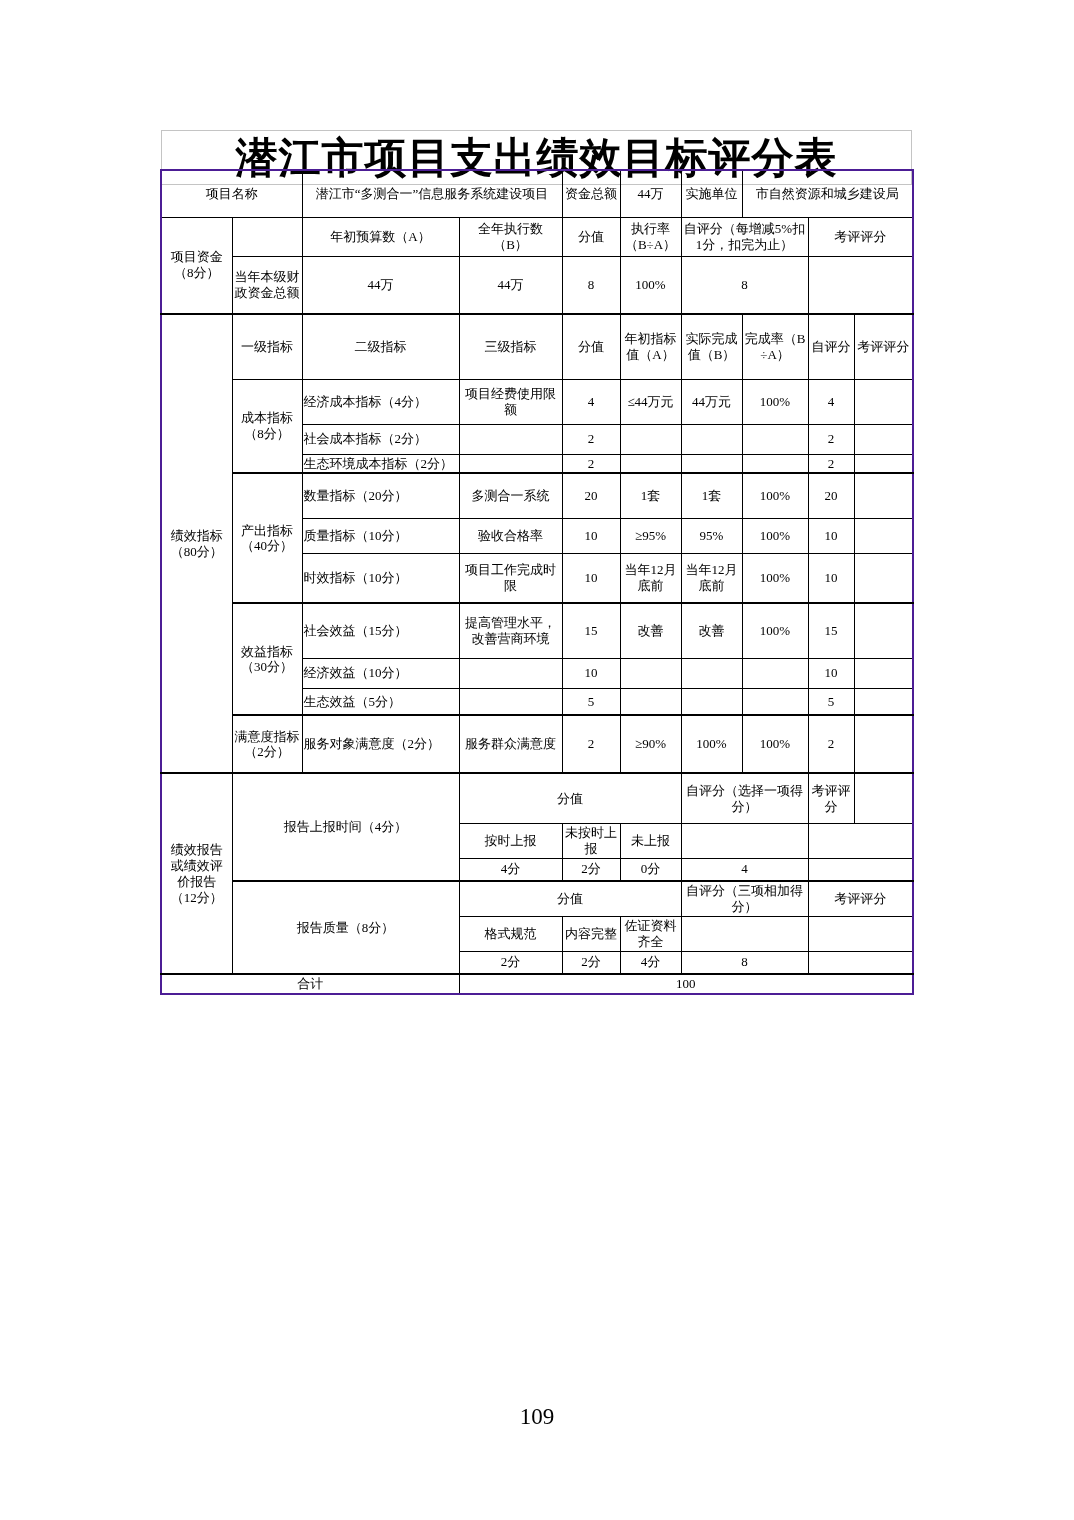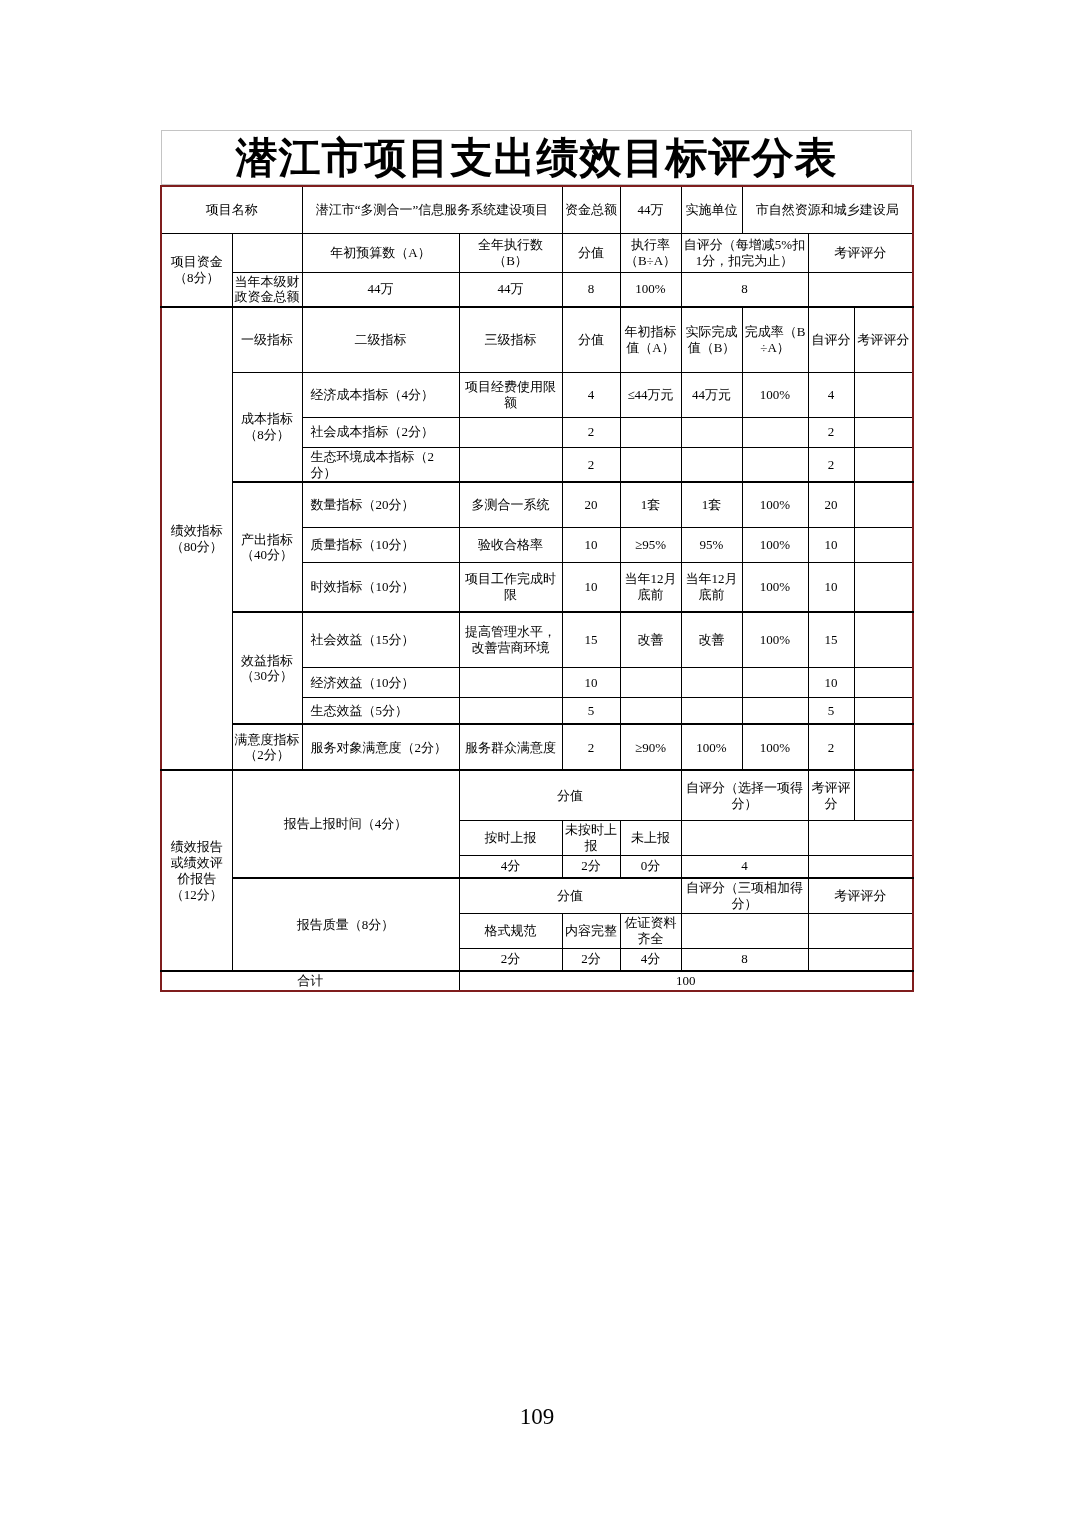--- a/index.html
+++ b/index.html
@@ -7,31 +7,31 @@
     width:1074px;height:1520px;position:relative;background:#ffffff;
     font-family:"Liberation Serif","DejaVu Serif",serif;color:#000;
   }
   .title-box{
     position:absolute;left:161px;top:130px;width:749px;height:53px;
     border:1px solid #c4c4c4;display:flex;align-items:center;justify-content:center;
     font-family:"DejaVu Sans","Liberation Sans",sans-serif;
     font-weight:bold;font-size:42px;letter-spacing:1px;white-space:nowrap;
   }
   table.score{
-    position:absolute;left:160px;top:185px;width:752px;
+    position:absolute;left:160px;top:169px;width:752px;
     border-collapse:collapse;table-layout:fixed;
-    border:2px solid #7f1d1d;
+    border:2px solid #4c1d95;
   }
   table.score td{
     border:1px solid #000;
     font-size:13px;line-height:1.22;
     text-align:center;vertical-align:middle;
     padding:1px 2px;overflow:hidden;word-break:break-all;
   }
-  table.score td.left{text-align:left;padding-left:8px;}
+  table.score td.left{text-align:left;padding-left:1px;}
   table.score td.pad{padding:0 7px;}
   tr.bt2 > td{border-top:2px solid #000;}
   .page-number{
     position:absolute;left:0;top:1404px;width:1074px;
     text-align:center;font-size:23px;
   }
 </style>
 </head>
 <body>
 
@@ -65,21 +65,21 @@
       <td rowspan="2">项目资金（8分）</td>
       <td></td>
       <td>年初预算数（A）</td>
       <td>全年执行数（B）</td>
       <td>分值</td>
       <td>执行率（B÷A）</td>
       <td colspan="2">自评分（每增减5%扣1分，扣完为止）</td>
       <td colspan="2">考评评分</td>
     </tr>
 
-    <tr style="height:35px">
+    <tr style="height:58px">
       <td>当年本级财政资金总额</td>
       <td>44万</td>
       <td>44万</td>
       <td>8</td>
       <td>100%</td>
       <td colspan="2">8</td>
       <td colspan="2"></td>
     </tr>
 
     <tr class="bt2" style="height:65px">
@@ -190,21 +190,21 @@
       <td class="left">生态效益（5分）</td>
       <td></td>
       <td>5</td>
       <td></td>
       <td></td>
       <td></td>
       <td>5</td>
       <td></td>
     </tr>
 
-    <tr class="bt2" style="height:46px">
+    <tr class="bt2" style="height:58px">
       <td>满意度指标（2分）</td>
       <td class="left">服务对象满意度（2分）</td>
       <td>服务群众满意度</td>
       <td>2</td>
       <td>≥90%</td>
       <td>100%</td>
       <td>100%</td>
       <td>2</td>
       <td></td>
     </tr>

